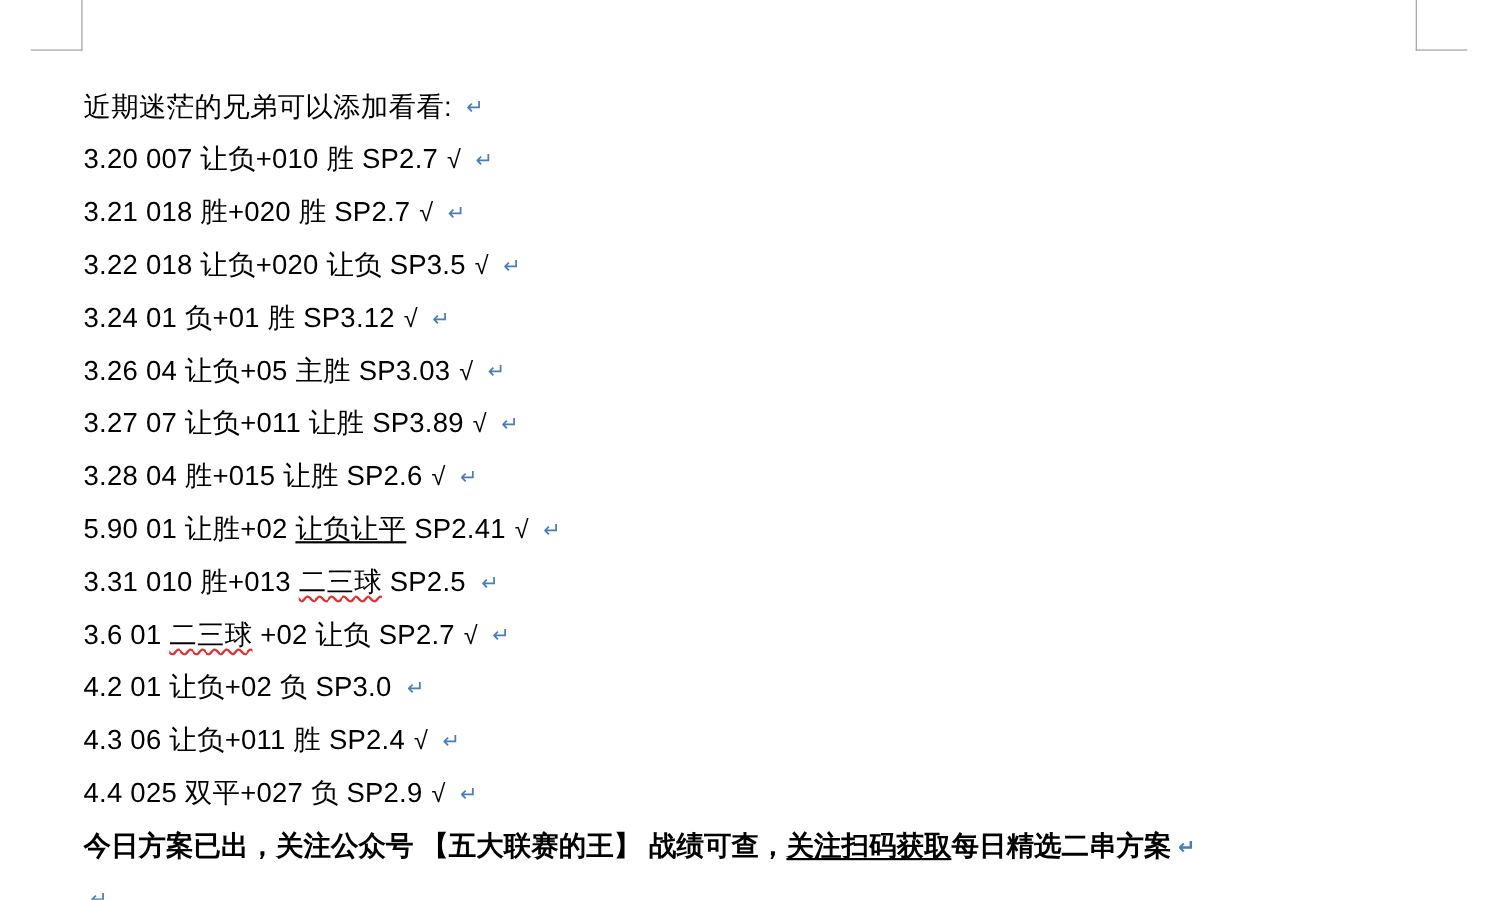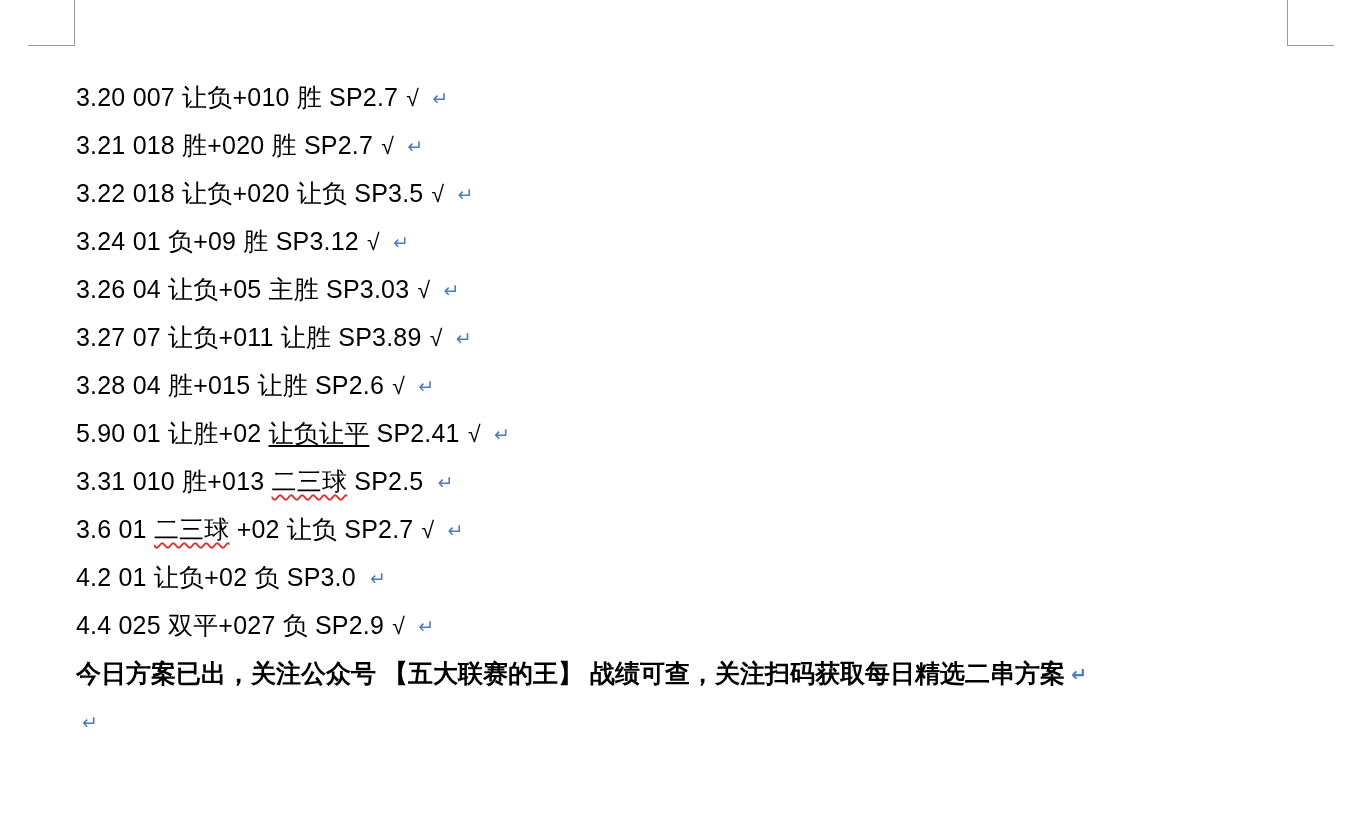--- a/index.html
+++ b/index.html
@@ -79,37 +79,42 @@
   }
 
   .final-line {
     font-weight: bold;
     font-size: 25px;
     line-height: 46px;
     white-space: nowrap;
   }
 
   .final-line .u-link {
+    text-decoration: underline;
     text-underline-offset: 3px;
   }
 
   .empty-line {
     font-size: 25px;
     line-height: 46px;
     height: 46px;
   }
 </style>
 </head>
 <body>
 
 <div class="crop-mark crop-tl"></div>
 <div class="crop-mark crop-tr"></div>
 
 <div class="doc-body">
 
+  <div class="line">
+    <span class="txt">近期迷茫的兄弟可以添加看看:</span>
+    <span class="pilcrow">↵</span>
+  </div>
 
   <div class="line">
     <span class="txt">3.20</span>
     <span class="txt">007 让负+010 胜 SP2.7</span>
     <span class="check">√</span>
     <span class="pilcrow">↵</span>
   </div>
 
   <div class="line">
     <span class="txt">3.21</span>
@@ -120,21 +125,21 @@
 
   <div class="line">
     <span class="txt">3.22</span>
     <span class="txt">018 让负+020 让负 SP3.5</span>
     <span class="check">√</span>
     <span class="pilcrow">↵</span>
   </div>
 
   <div class="line">
     <span class="txt">3.24</span>
-    <span class="txt">01 负+09 胜 SP3.12</span>
+    <span class="txt">01 负+01 胜 SP3.12</span>
     <span class="check">√</span>
     <span class="pilcrow">↵</span>
   </div>
 
   <div class="line">
     <span class="txt">3.26</span>
     <span class="txt">04 让负+05 主胜 SP3.03</span>
     <span class="check">√</span>
     <span class="pilcrow">↵</span>
   </div>
@@ -180,20 +185,26 @@
     <span class="pilcrow">↵</span>
   </div>
 
   <div class="line">
     <span class="txt">4.2</span>
     <span class="txt">01 让负+02 负 SP3.0</span>
     <span class="check"></span>
     <span class="pilcrow">↵</span>
   </div>
 
+  <div class="line">
+    <span class="txt">4.3</span>
+    <span class="txt">06 让负+011 胜 SP2.4</span>
+    <span class="check">√</span>
+    <span class="pilcrow">↵</span>
+  </div>
 
   <div class="line">
     <span class="txt">4.4</span>
     <span class="txt">025 双平+027 负 SP2.9</span>
     <span class="check">√</span>
     <span class="pilcrow">↵</span>
   </div>
 
   <div class="final-line">
     <span>今日方案已出，关注公众号 【五大联赛的王】 战绩可查，</span><span class="u-link">关注扫码获取</span><span>每日精选二串方案</span><span class="pilcrow">↵</span>

